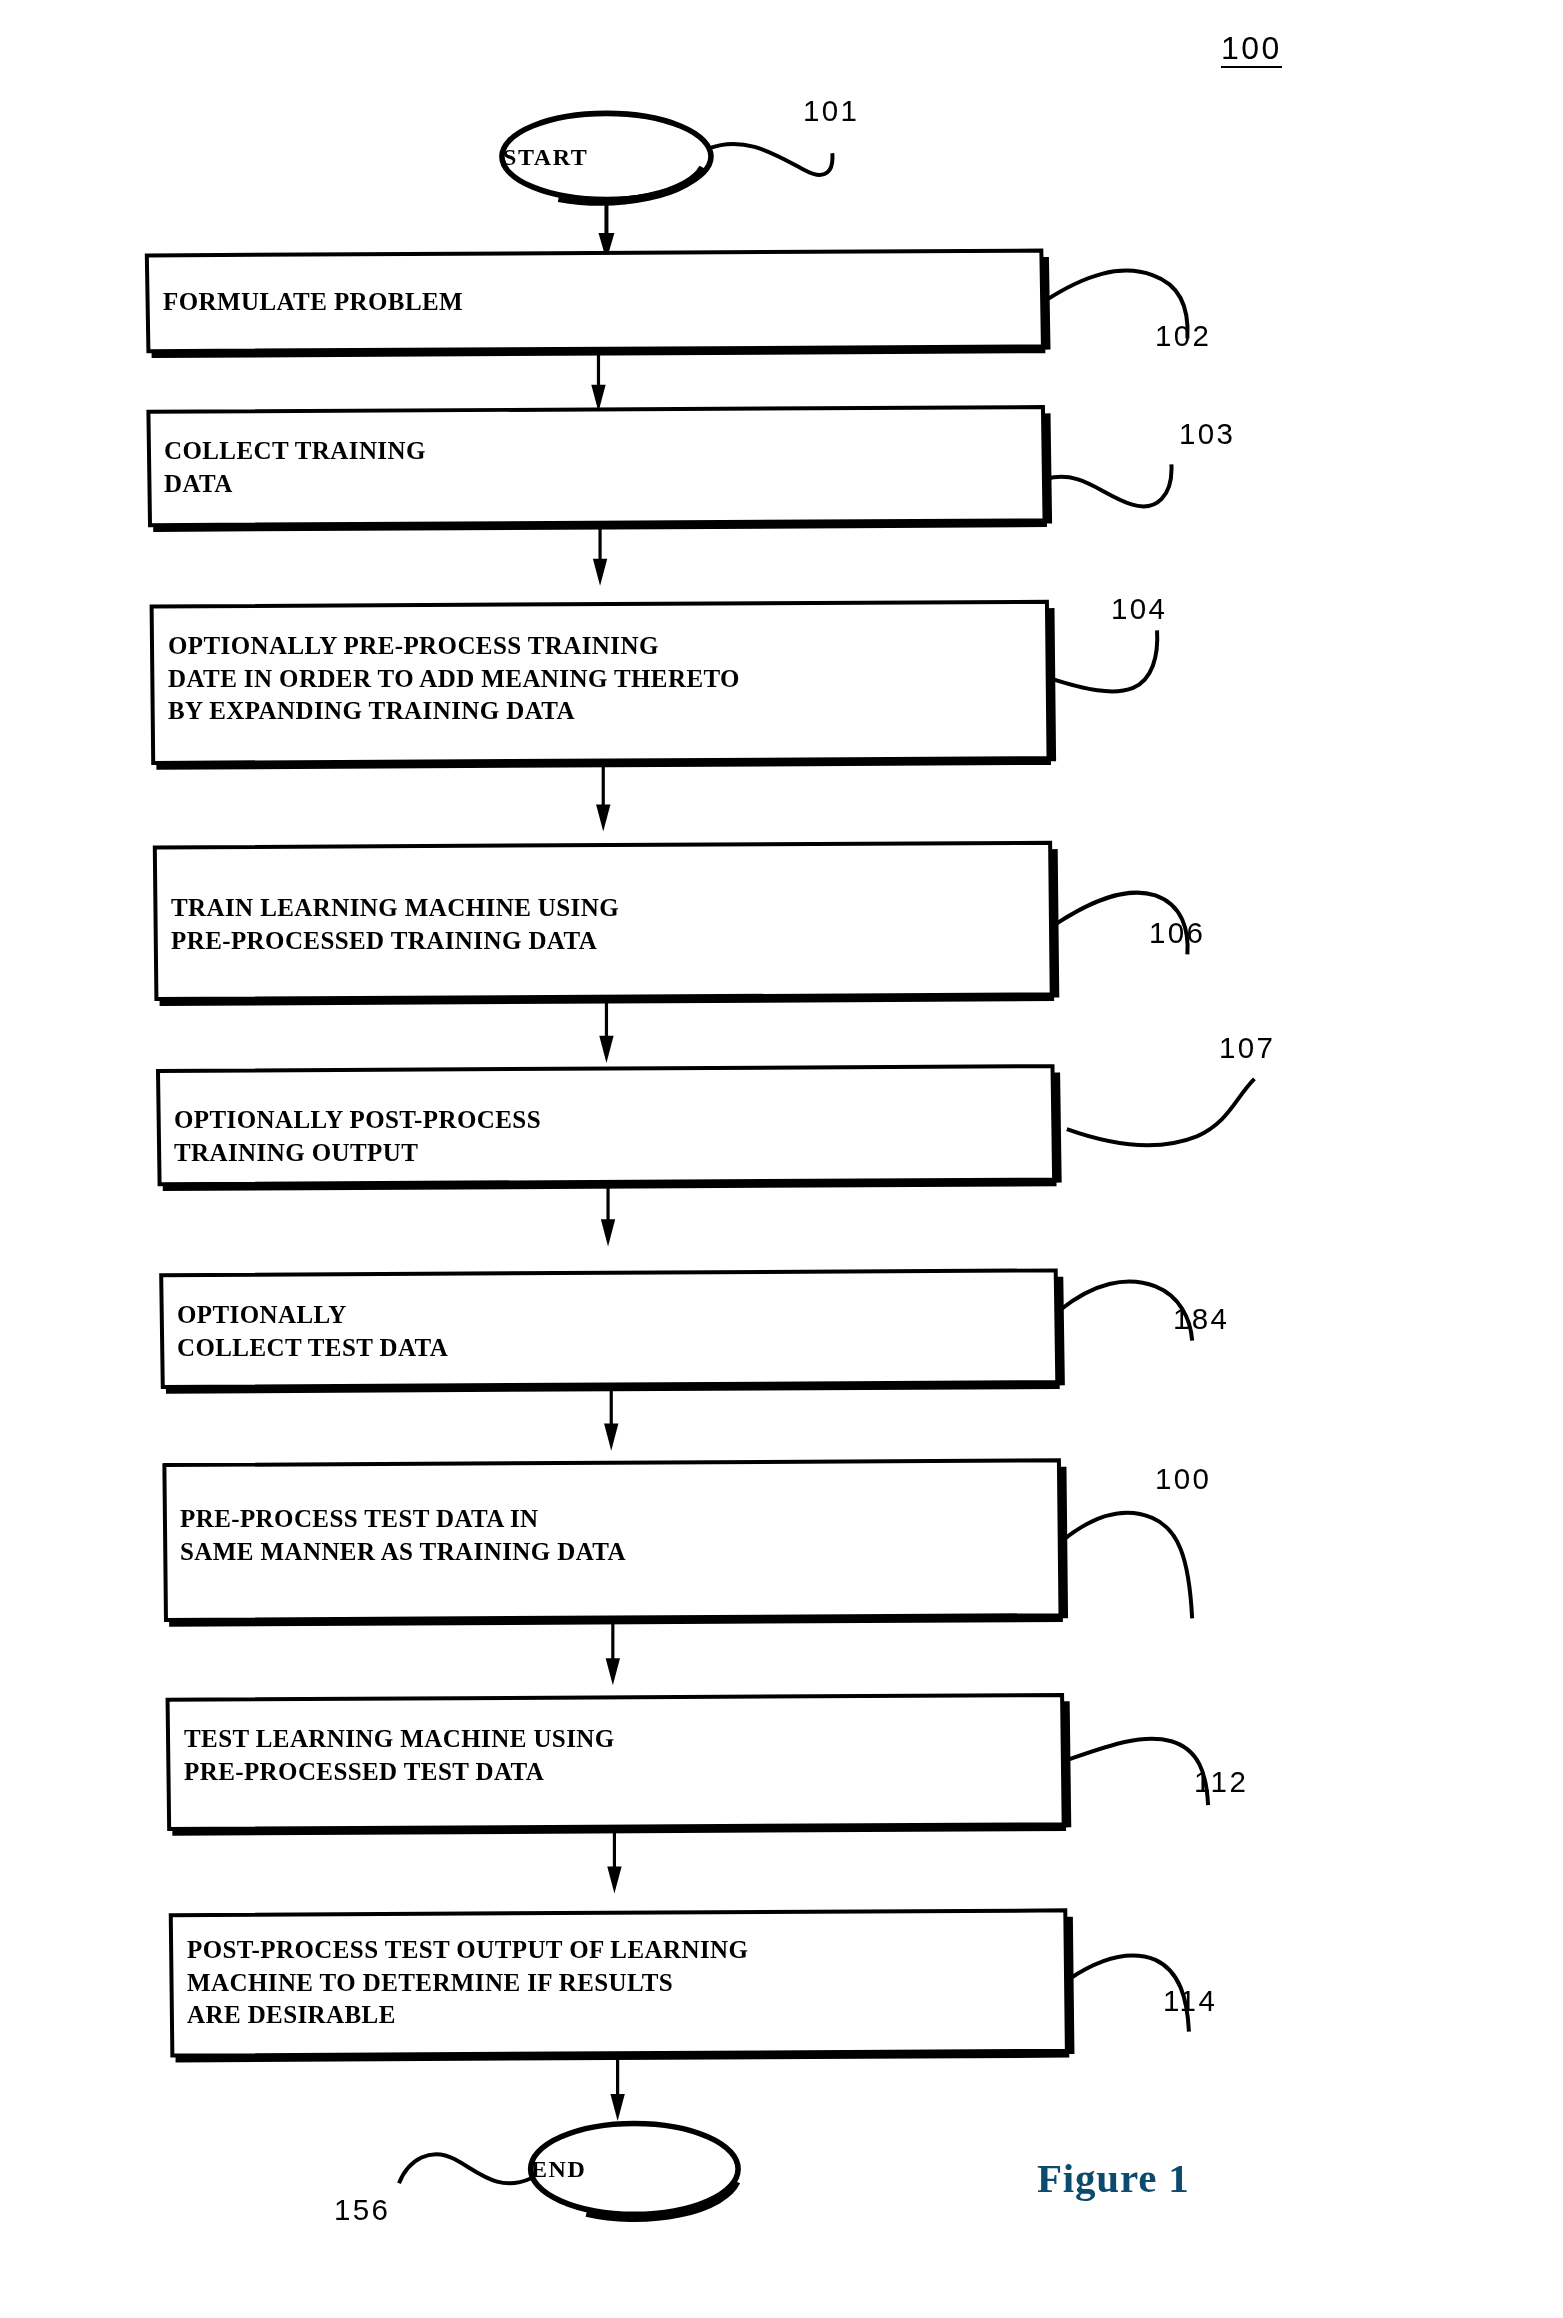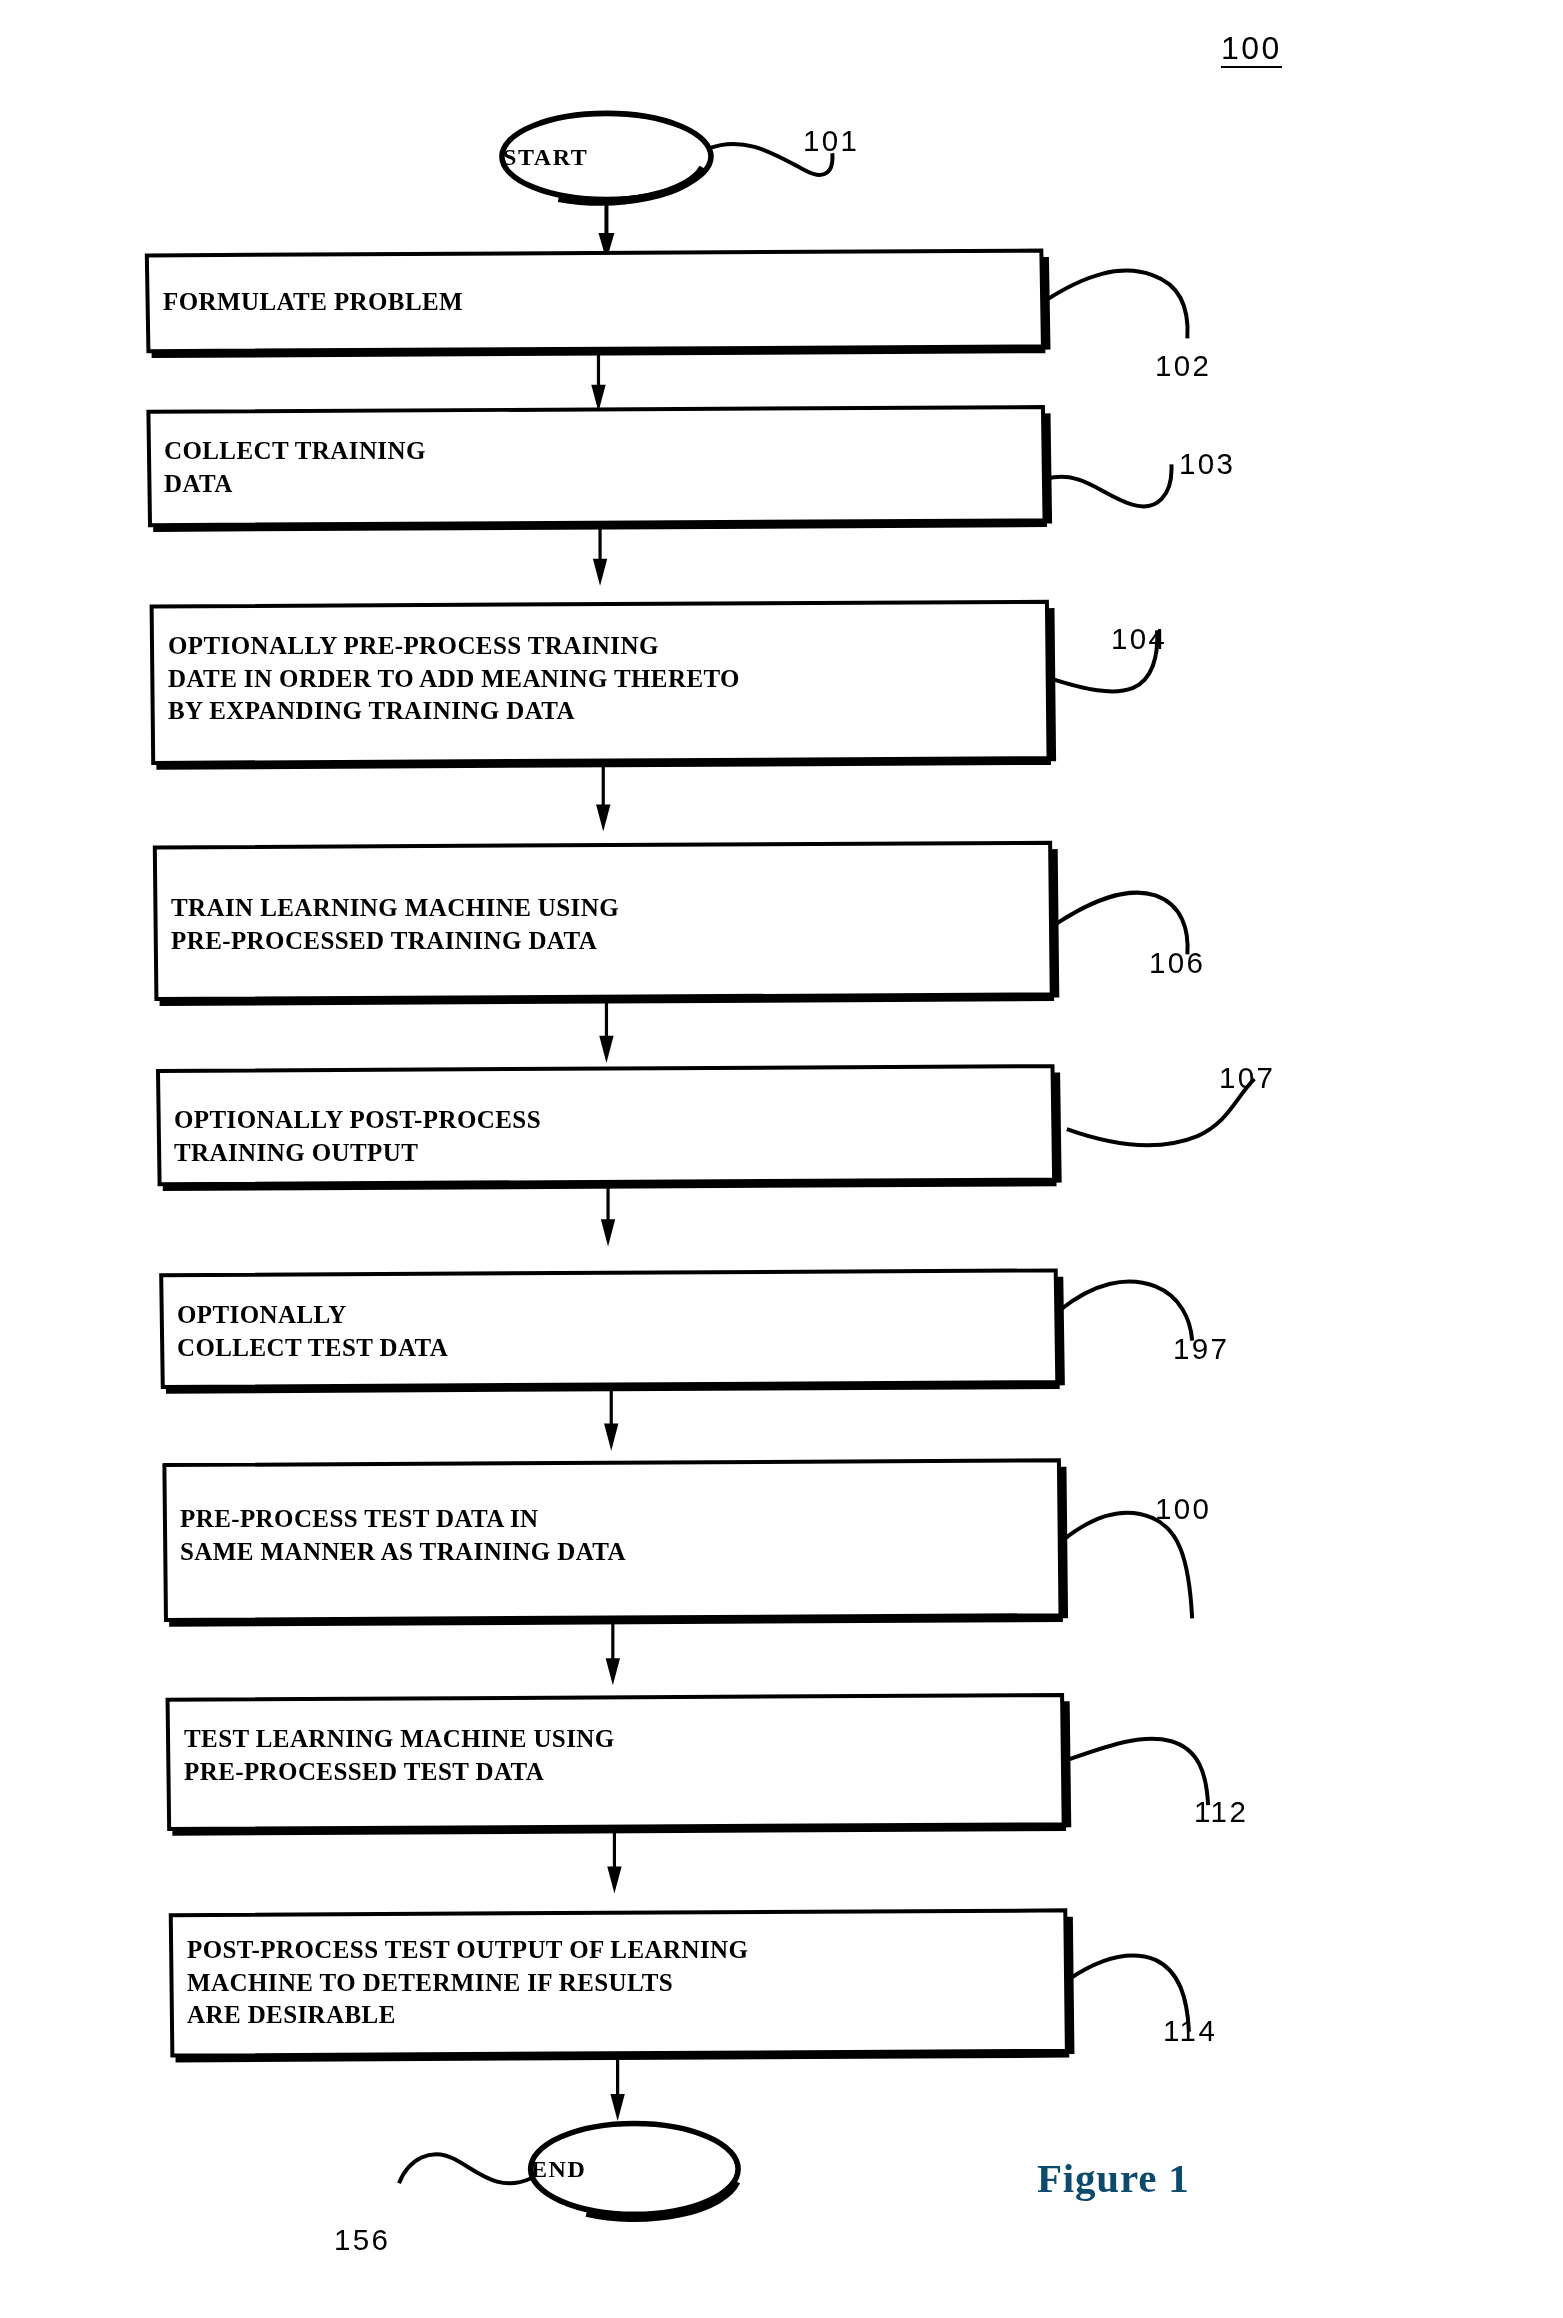--- a/index.html
+++ b/index.html
@@ -47,21 +47,20 @@
     font-size: 24px;
     letter-spacing: 1.6px;
   }
   .ref-num {
     position: absolute;
     font-family: "Liberation Sans", "DejaVu Sans", sans-serif;
     font-size: 29.5px;
     font-weight: 400;
     letter-spacing: 2.4px;
     color: #000;
-    margin-top: 30px;
   }
   #fig-number {
     position: absolute;
     font-family: "Liberation Serif", "DejaVu Serif", serif;
     font-size: 41px;
     font-weight: 700;
     letter-spacing: 0.8px;
     color: #0c4a6e;
   }
   #diagram-ref {
@@ -200,21 +199,21 @@
   <div class="ref-num" style="left:1155px; top:319px;">102</div>
 
   <div class="ref-num" style="left:1179px; top:417px;">103</div>
 
   <div class="ref-num" style="left:1111px; top:592px;">104</div>
 
   <div class="ref-num" style="left:1149px; top:916px;">106</div>
 
   <div class="ref-num" style="left:1219px; top:1031px;">107</div>
 
-  <div class="ref-num" style="left:1173px; top:1302px;">197</div>
+  <div class="ref-num" style="left:1173px; top:1302px;">184</div>
 
   <div class="ref-num" style="left:1155px; top:1462px;">100</div>
 
   <div class="ref-num" style="left:1194px; top:1765px;">112</div>
 
   <div class="ref-num" style="left:1163px; top:1984px;">114</div>
 
   <div class="ref-num" style="left:334px; top:2193px;">156</div>
 
   <div id="fig-number" style="left:1037px; top:2154px;">Figure 1</div>

